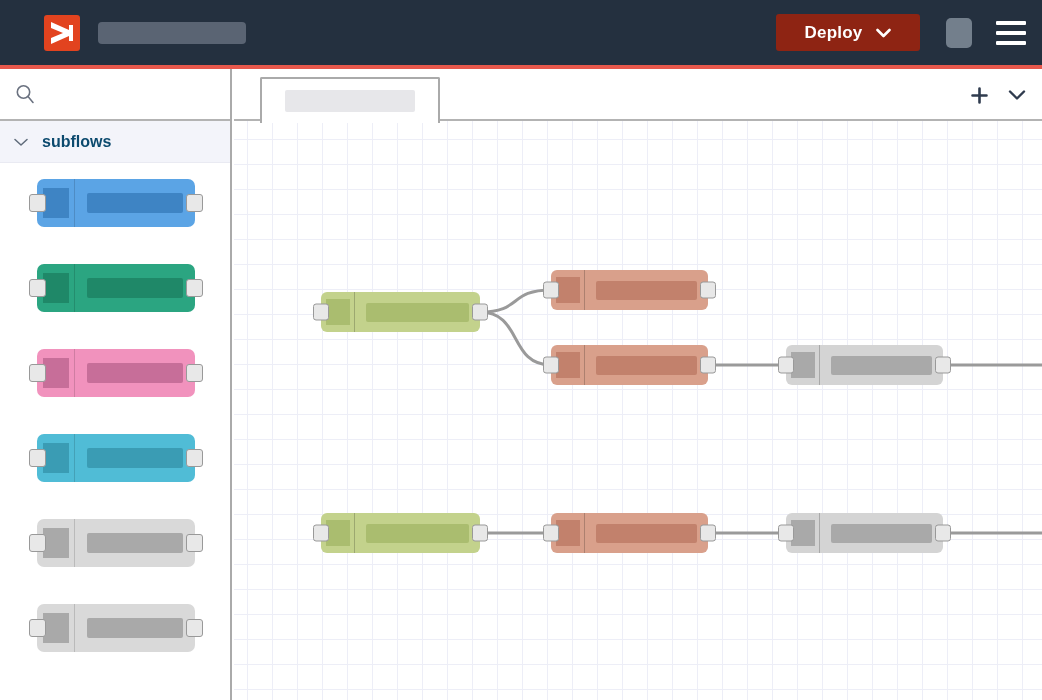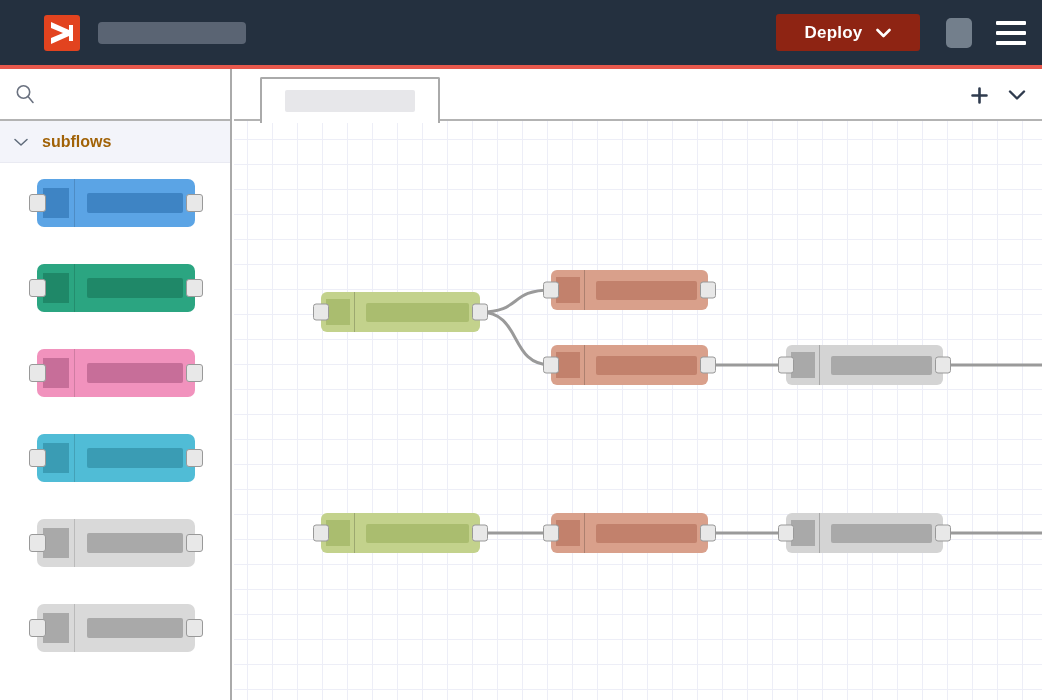--- a/index.html
+++ b/index.html
@@ -68,21 +68,21 @@
     padding-left: 14px; border-bottom: 2px solid #b3b3b3;
   }
   .palette-search svg { display: block; }
   .category-header {
     height: 42px; background: #f3f4fa;
     display: flex; align-items: center; gap: 14px;
     padding-left: 14px;
     border-bottom: 1px solid #e9eaf2;
   }
   .category-label {
-    font-size: 16px; font-weight: bold; color: #a16207;
+    font-size: 16px; font-weight: bold; color: #0c4a6e;
   }
   .palette-list { padding-top: 16px; }
   .palette-node {
     position: relative; width: 158px; height: 48px;
     margin: 0 0 37px 37px;
     border-radius: 7px;
     display: flex; align-items: center;
     cursor: pointer;
   }
   .palette-node:last-child { margin-bottom: 0; }

